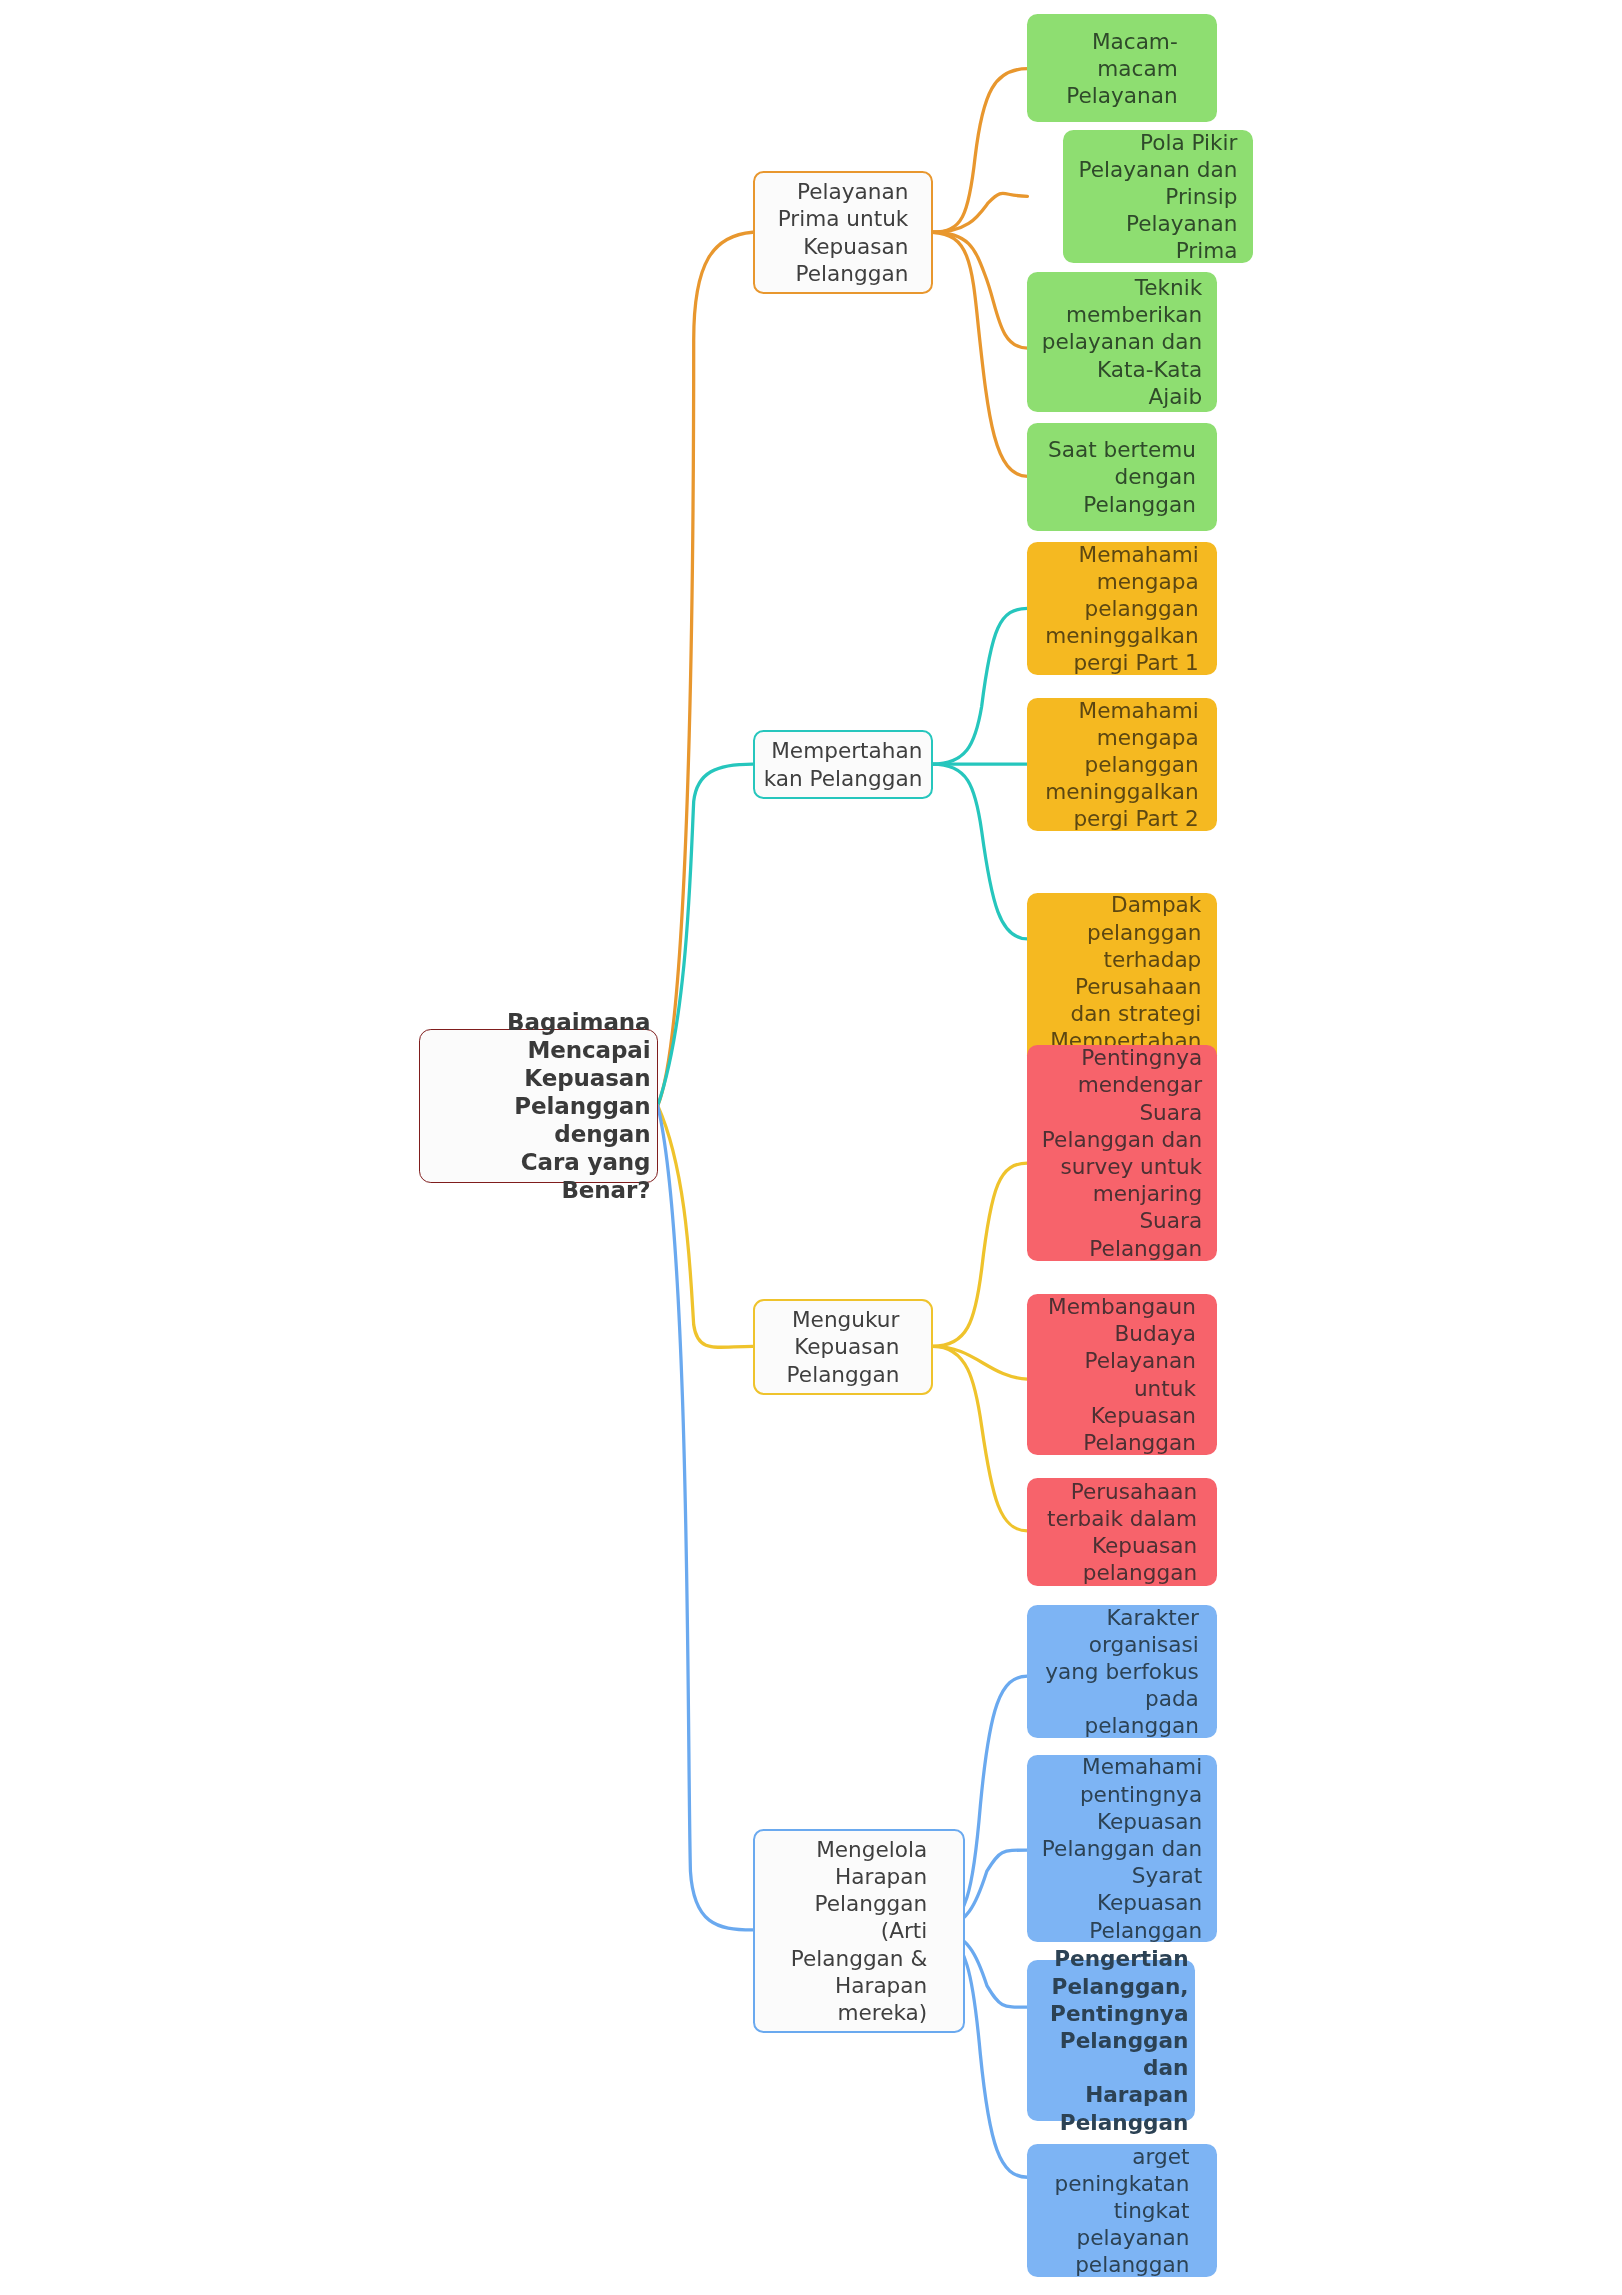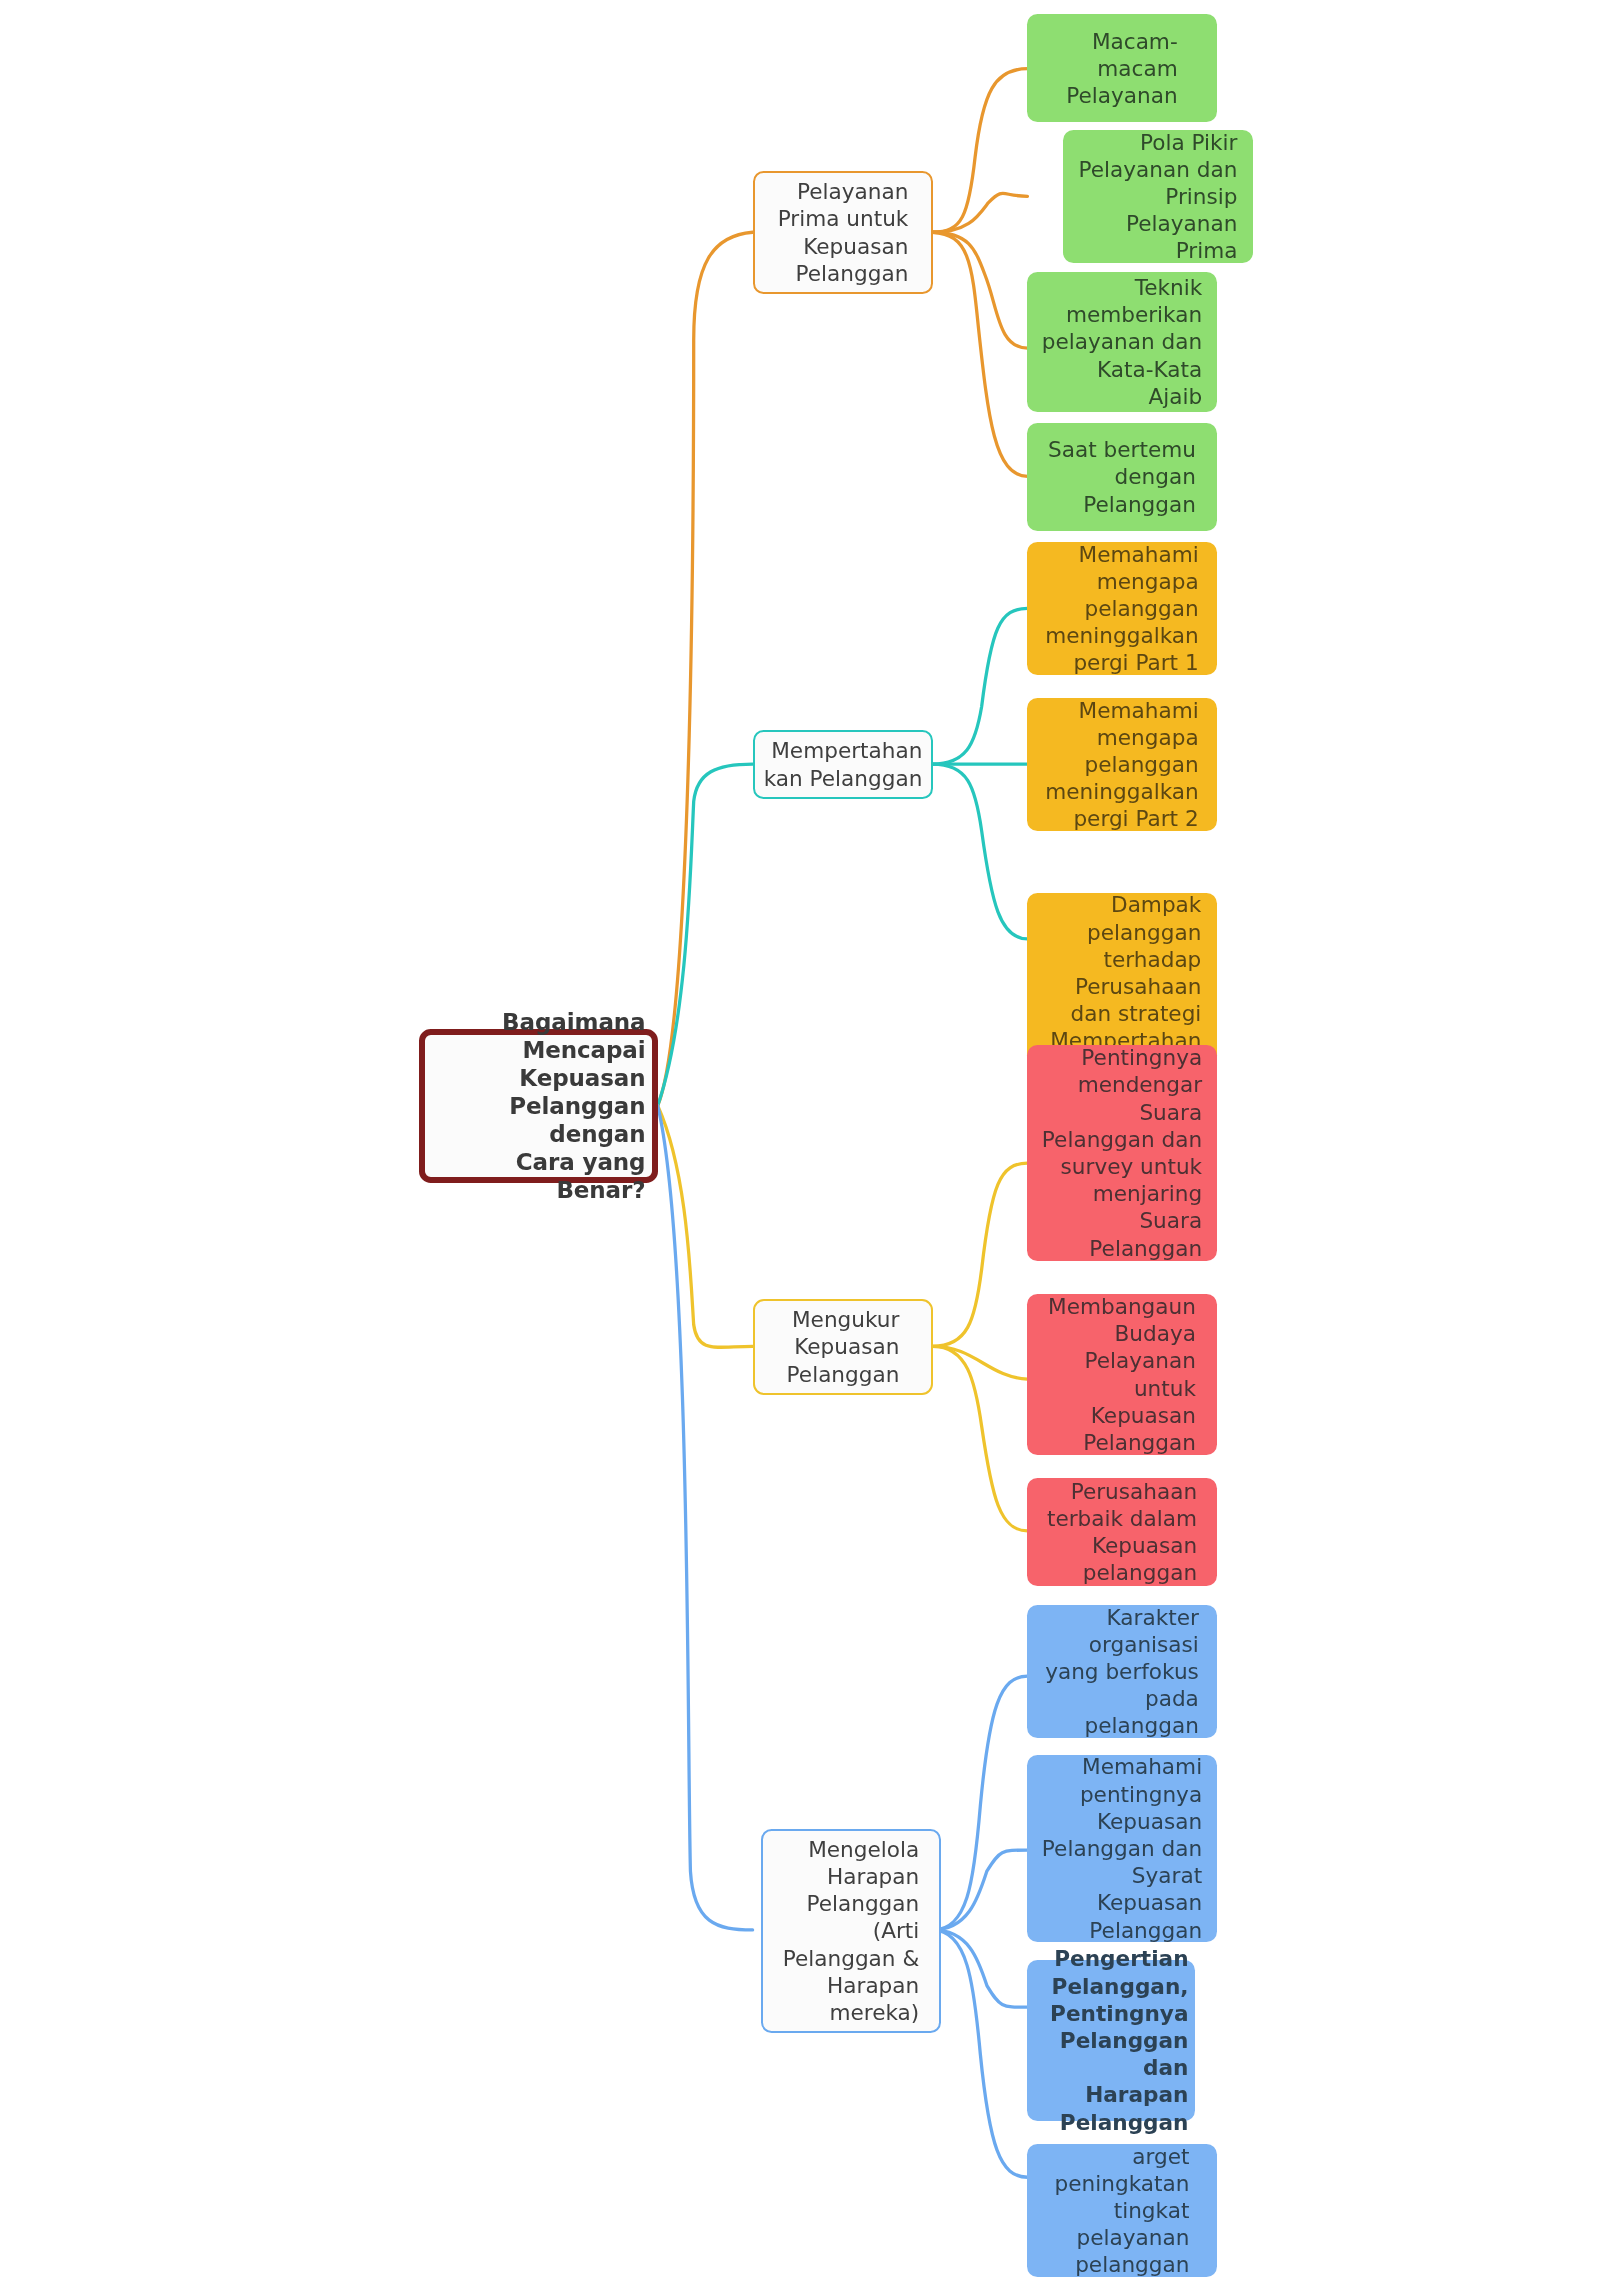--- a/index.html
+++ b/index.html
@@ -29,21 +29,21 @@
     position: absolute;
     box-sizing: border-box;
     display: flex;
     align-items: center;
     justify-content: center;
     text-align: right;
     white-space: pre-line;
   }
   
   .root {
-    border: 6px solid #7f1d1d;
+    border: 1px solid #7f1d1d;
     border-radius: 11.8px;
     background: #fbfbfb;
     color: #3a3a3a;
     font-weight: bold;
     font-size: 23px;
     line-height: 1.22;
     letter-spacing: -0.1px;
     padding: 3.9px 6.5px;
   }
   
@@ -204,21 +204,21 @@
 
 <div class="node branch b-green" style="left: 753px; width: 180px; height: 123px; top: 171px;">Pelayanan
 Prima untuk
 Kepuasan
 Pelanggan</div>
     <div class="node branch b-teal" style="left: 753px; width: 180px; height: 69px; top: 730px;">Mempertahan
 kan Pelanggan</div>
     <div class="node branch b-yellow" style="left: 753px; width: 180px; height: 96px; top: 1299px; border-radius: 11px;">Mengukur
 Kepuasan
 Pelanggan</div>
-    <div class="node branch b-blue" style="left: 753px; width: 180px; height: 204px; top: 1829px; margin-left: 8px;">Mengelola
+    <div class="node branch b-blue" style="left: 753px; width: 212px; height: 204px; top: 1829px;">Mengelola
 Harapan
 Pelanggan
 (Arti
 Pelanggan  &amp;
 Harapan
 mereka)</div>
   </div>
 
 
 </body></html>

